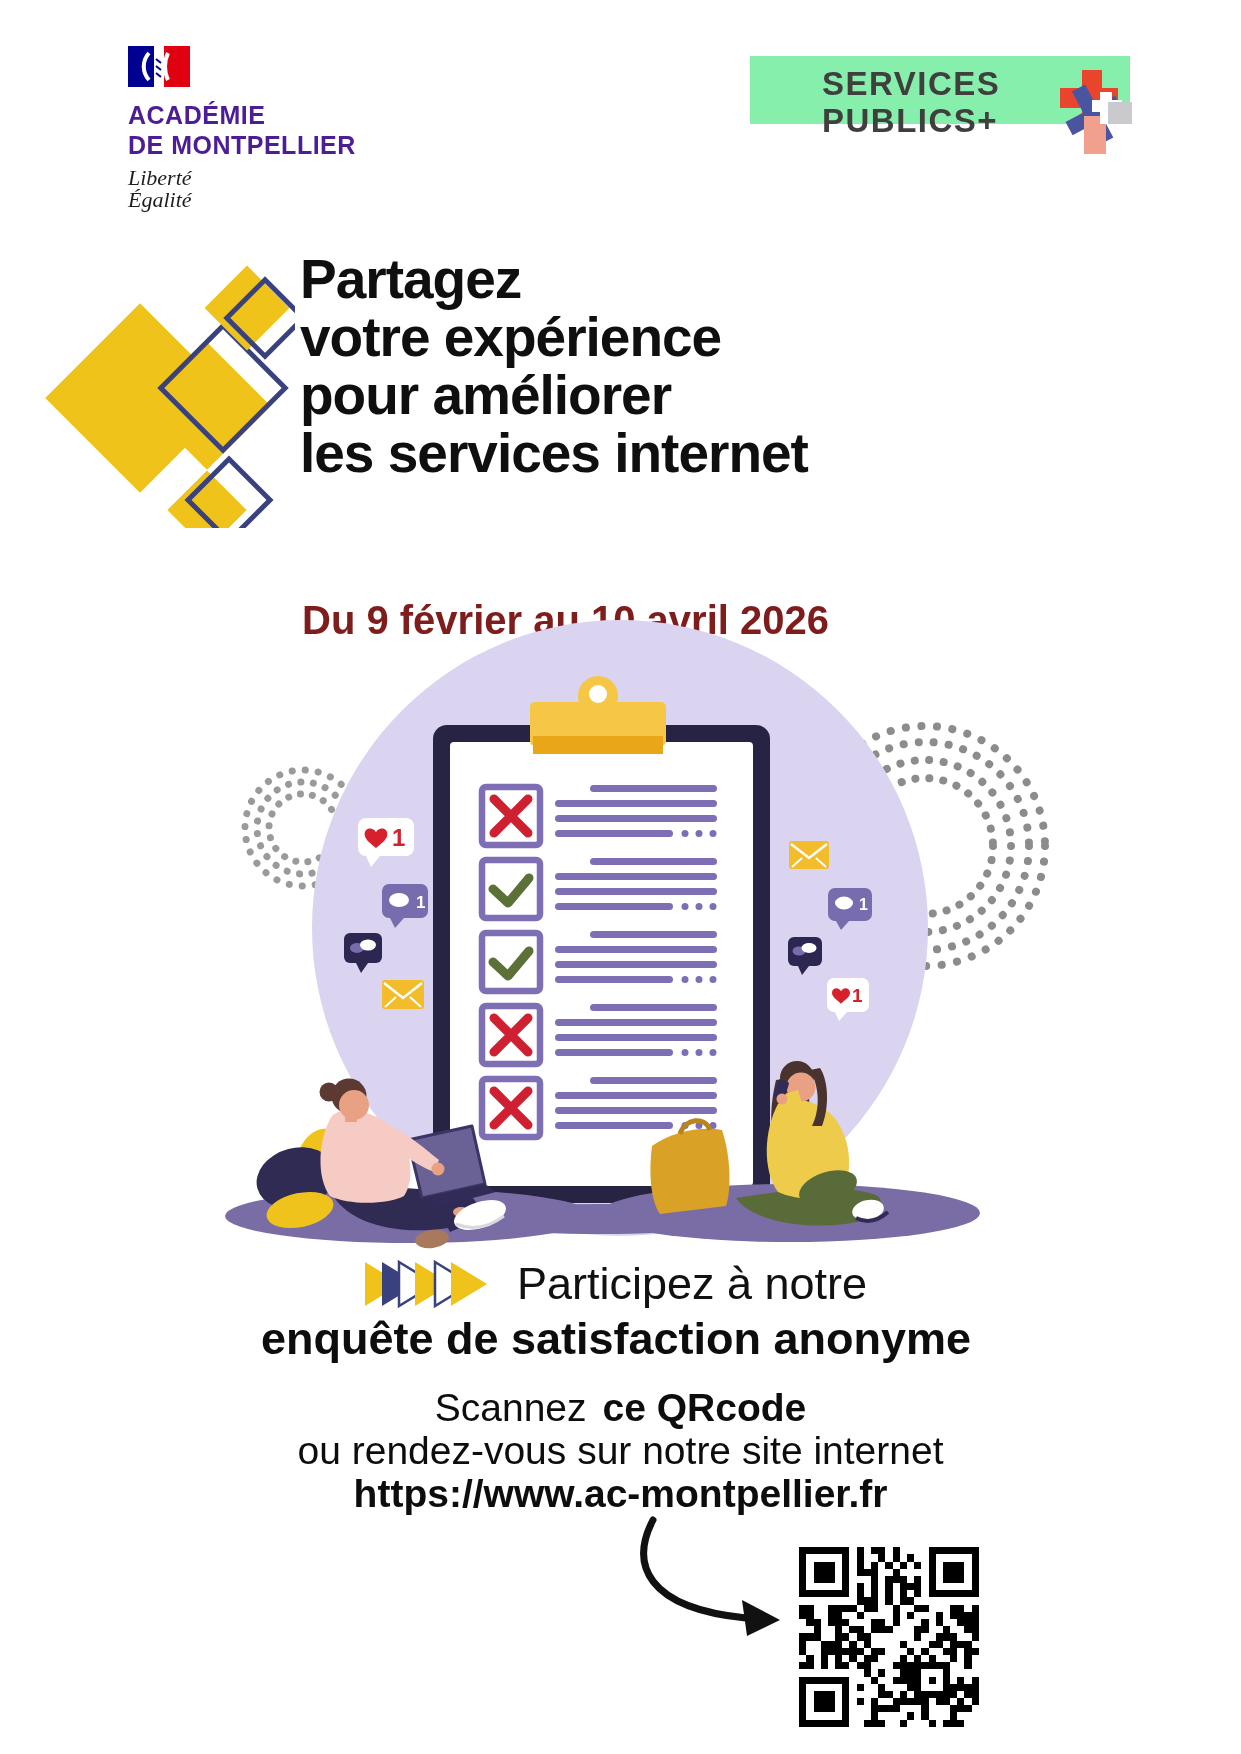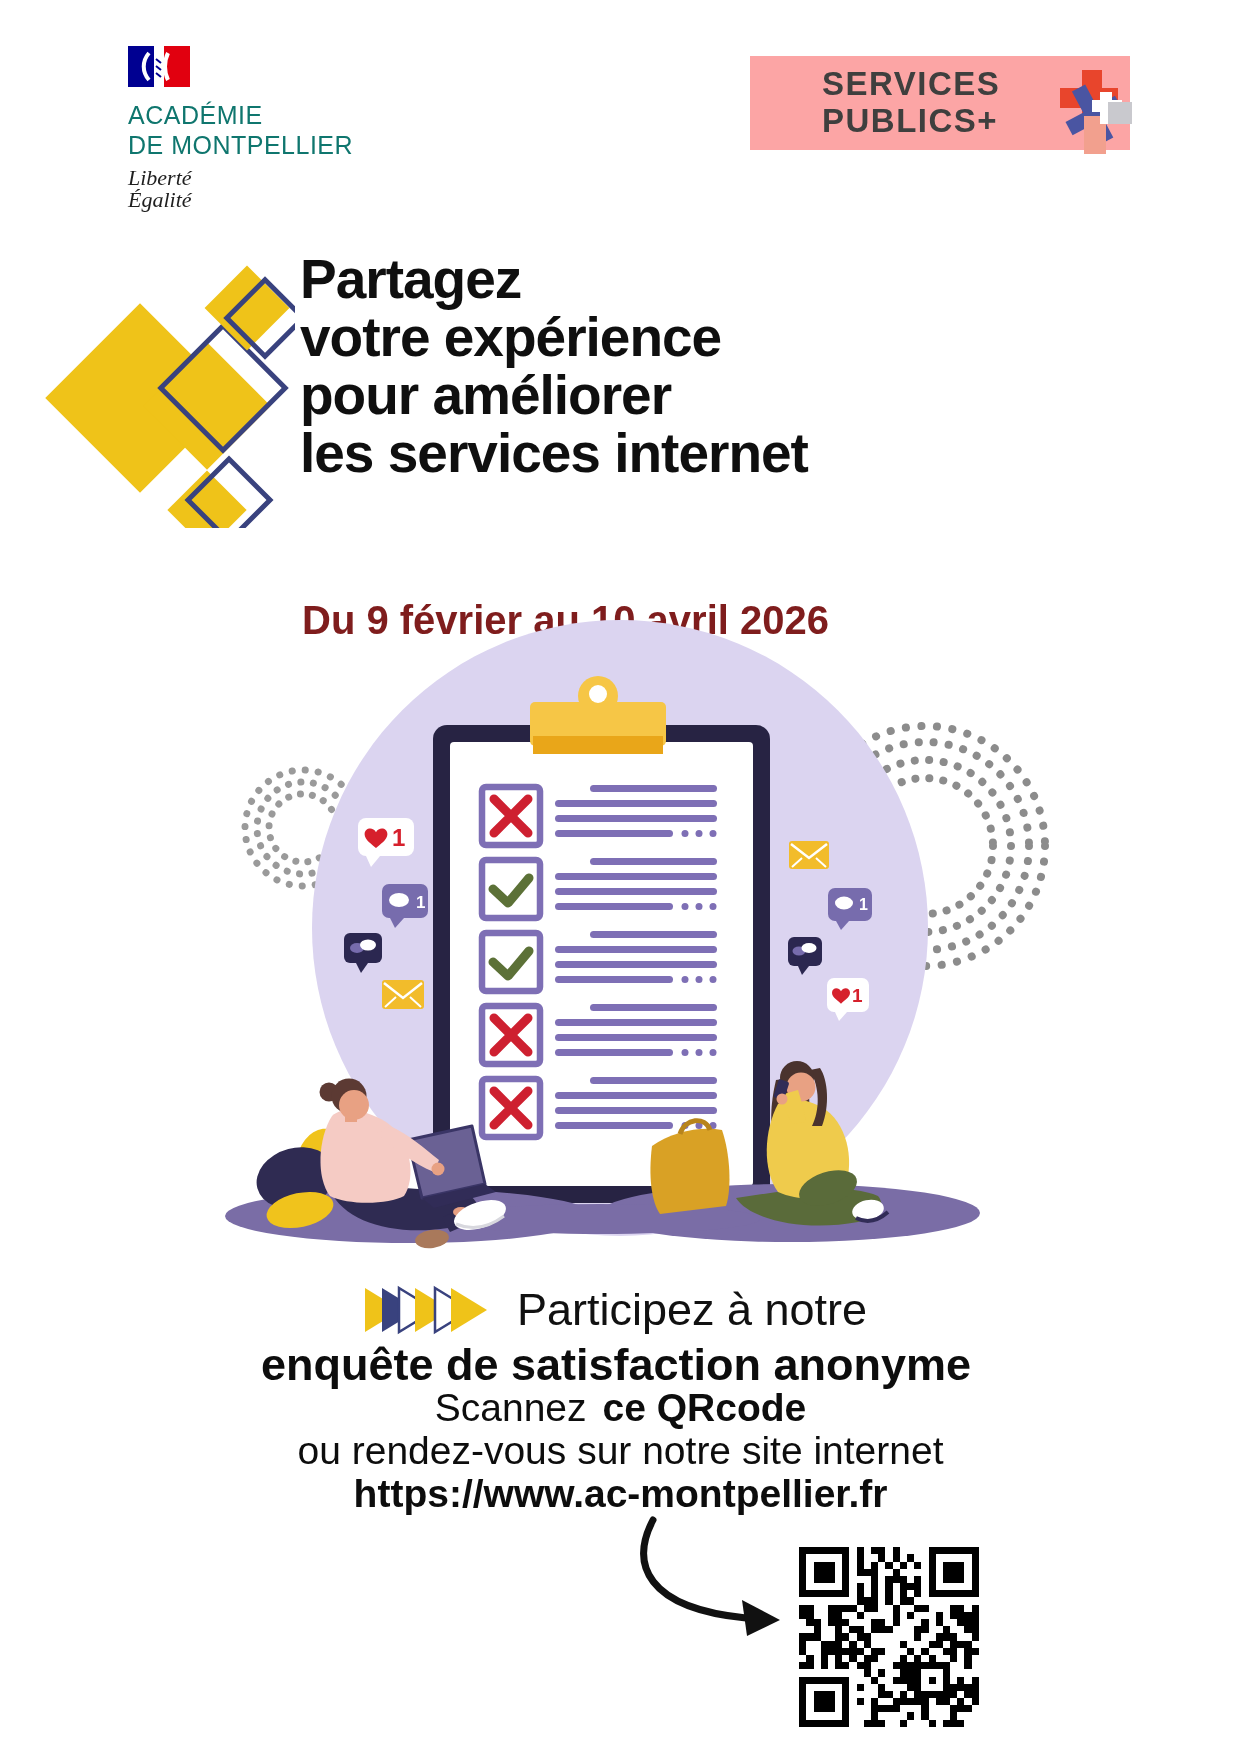--- a/index.html
+++ b/index.html
@@ -2,33 +2,33 @@
 <html><head>
 <meta charset="utf-8">
 <style>
   html,body{margin:0;padding:0;background:#ffffff;}
   .page{
     position:relative;width:1241px;height:1754px;background:#ffffff;overflow:hidden;
     font-family:"Liberation Sans",sans-serif;color:#131313;
   }
   
   .academie-block{position:absolute;left:128px;top:46px;}
-  .academie-name{font-size:25px;font-weight:400;line-height:30px;letter-spacing:.5px;color:#0f766e;margin-top:9px;}
+  .academie-name{font-size:25px;font-weight:700;line-height:30px;letter-spacing:.5px;color:#4c1d95;margin-top:9px;}
   .motto{font-family:"Liberation Serif",serif;font-style:italic;font-size:22px;line-height:22px;color:#1f1f1f;margin-top:7px;}
-  .sp-logo{position:absolute;left:750px;top:56px;width:380px;height:94px;background:#fca5a5;}
+  .sp-logo{position:absolute;left:750px;top:56px;width:380px;height:68px;background:#86efac;}
   .sp-text{position:absolute;left:72px;top:9px;font-size:33px;font-weight:800;line-height:37px;letter-spacing:1.5px;color:#3F3F3E;}
   
   .diamonds{position:absolute;left:45px;top:238px;}
   .title-block{position:absolute;left:300px;top:250px;}
   .title-line{font-size:55px;font-weight:800;line-height:58px;letter-spacing:-1px;color:#0f0f0f;}
   .date-range{position:absolute;left:302px;top:598px;font-size:40px;font-weight:700;color:#7f1d1d;}
   
   .illustration{position:absolute;left:180px;top:618px;}
   
-  .participate{position:absolute;left:0;top:1258px;width:1232px;text-align:center;margin-top:26px;}
+  .participate{position:absolute;left:0;top:1258px;width:1232px;text-align:center;}
   .participate-row1{display:flex;justify-content:center;align-items:center;gap:16px;}
   .participate-intro{font-size:45px;font-weight:400;color:#111;}
   .participate-emphasis{font-size:45px;font-weight:800;color:#0d0d0d;margin-top:3px;text-align:center;}
   .scan-block{position:absolute;left:0;top:1386px;width:1241px;text-align:center;font-size:39px;line-height:43px;color:#0d0d0d;}
   .scan-regular{font-weight:400;}
   .scan-bold{font-weight:800;}
   .scan-line1 .scan-bold{margin-left:16px;}
   .curved-arrow{position:absolute;left:598px;top:1512px;}
   .qr{position:absolute;left:792px;top:1540px;}
 </style>

